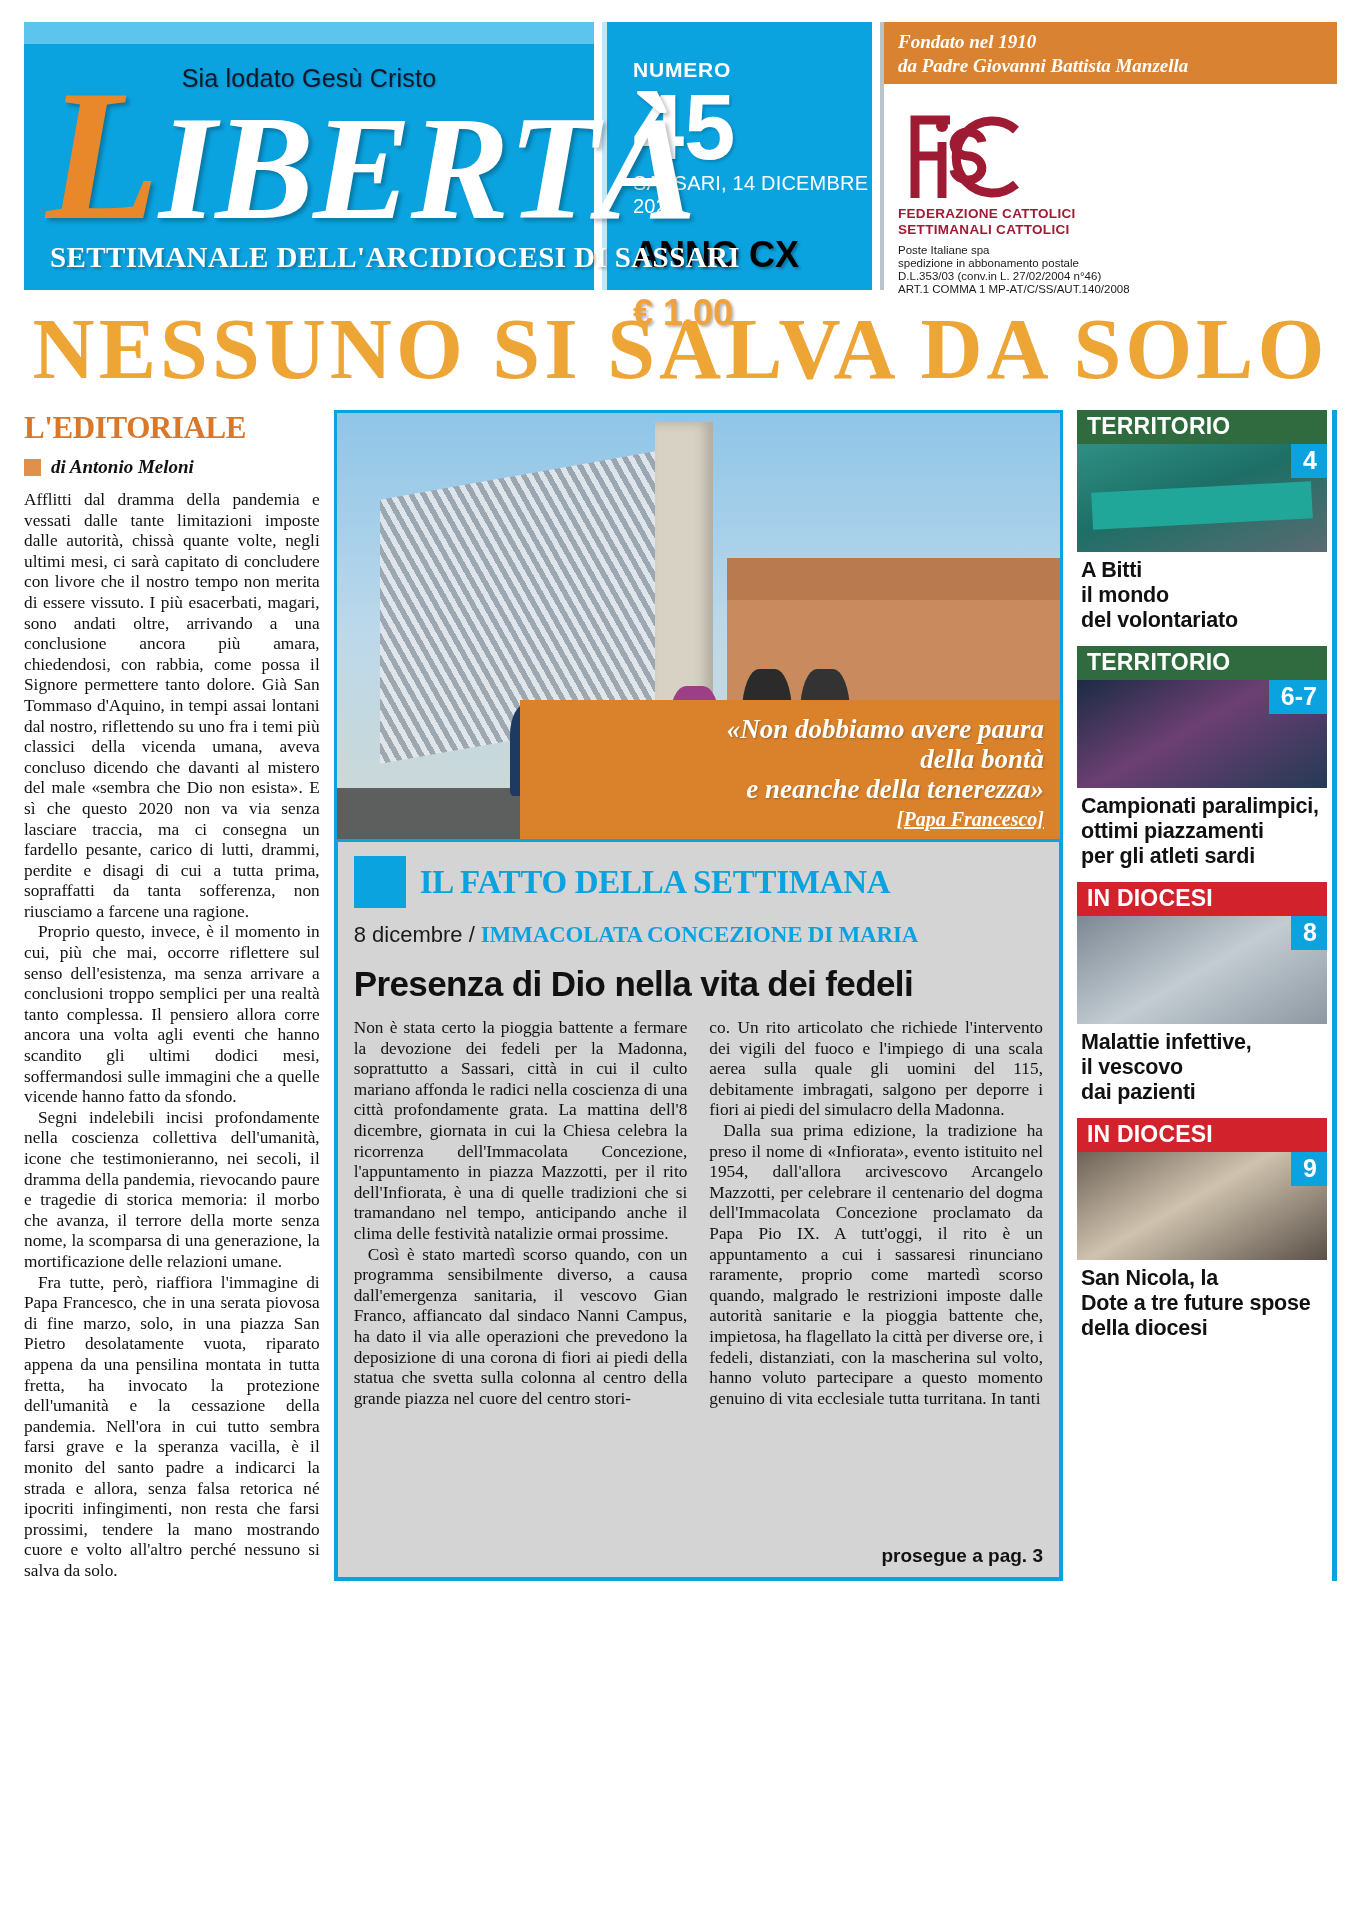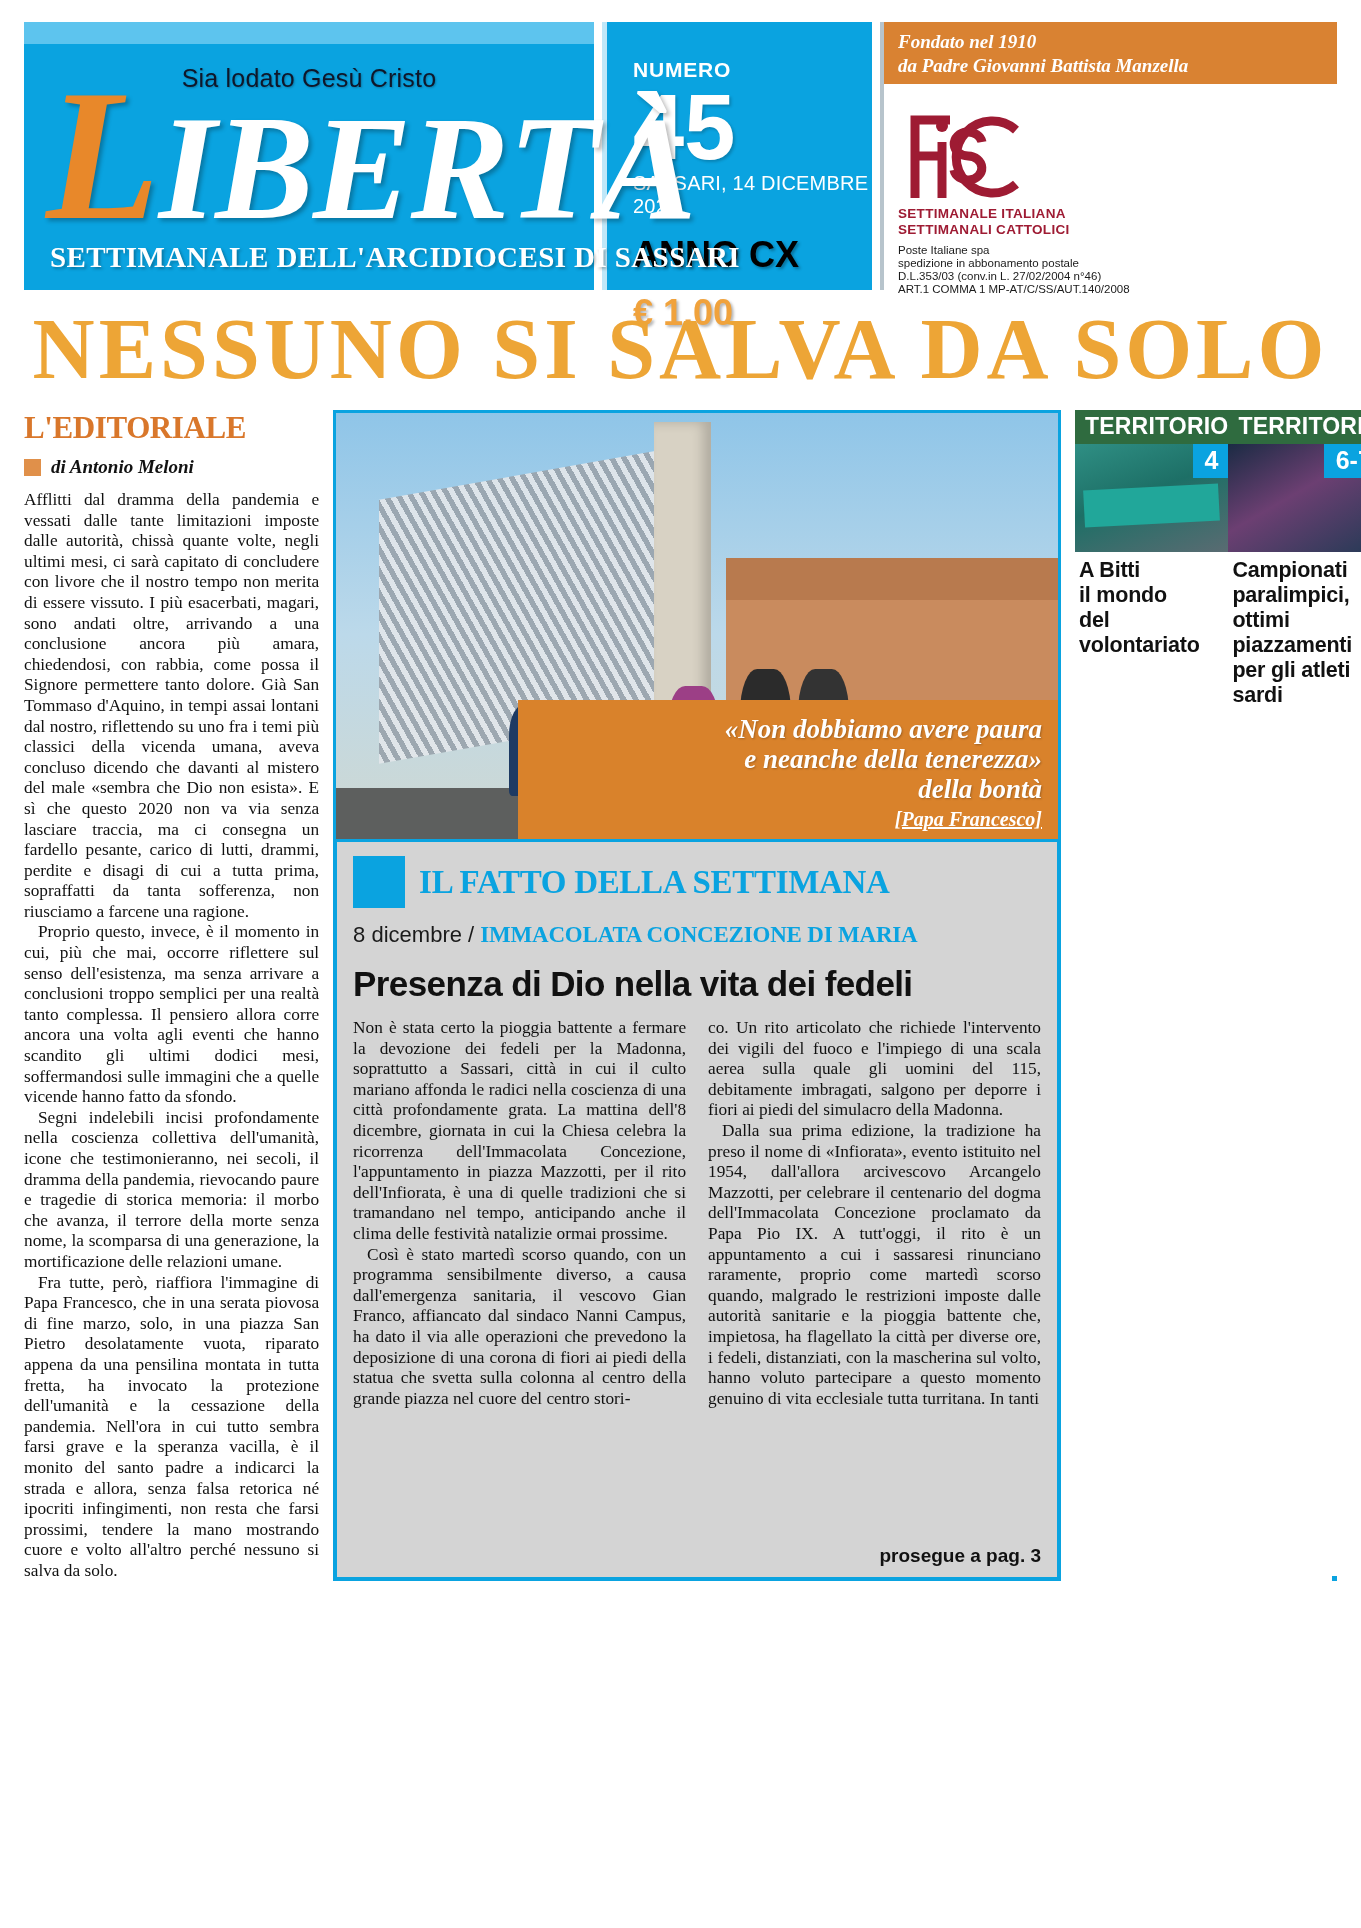--- a/index.html
+++ b/index.html
@@ -339,20 +339,21 @@
     font-weight: bold;
     font-size: 19px;
     color: #111;
     padding-top: 8px;
   }
 
   
   .col-side {
     width: 262px;
     display: flex;
+    flex-direction: column;
     border-right: 5px solid #0aa3e0;
     padding-right: 5px;
   }
   .side-box { margin-bottom: 5px; background: #ffffff; }
   .side-label {
     font-family: "Liberation Sans", sans-serif;
     font-weight: bold;
     font-size: 23px;
     color: #ffffff;
     padding: 3px 0 4px 10px;
@@ -436,21 +437,21 @@
           <g fill="none" stroke="#9e1b33" stroke-width="9">
             <path d="M17,108 L17,30 L52,30"></path>
             <path d="M17,66 L44,66"></path>
             <path d="M44,52 L44,108"></path>
             <path d="M118,40 a36,36 0 1,0 0,54"></path>
             <path d="M84,52 a14,12 0 1,0 -14,14 a14,12 0 1,1 -14,14"></path>
           </g>
           <circle cx="44" cy="36" r="6" fill="#9e1b33"></circle>
         </svg>
         <div class="fisc-caption">
-          <div>SETTIMANALE ITALIANA</div>
+          <div>FEDERAZIONE CATTOLICI</div>
           <div>SETTIMANALI CATTOLICI</div>
         </div>
       </div>
       <div class="postal">
         <div>Poste Italiane spa</div>
         <div>spedizione in abbonamento postale</div>
         <div>D.L.353/03 (conv.in L. 27/02/2004 n°46)</div>
         <div>ART.1 COMMA 1 MP-AT/C/SS/AUT.140/2008</div>
       </div>
     </div>
@@ -484,22 +485,22 @@
         <div class="ph-col"></div>
         <div class="ph-colbase"></div>
         <div class="ph-ground"></div>
         <div class="ph-fig" style="left:56%;background:#2b2b2b;"></div>
         <div class="ph-fig" style="left:64%;background:#333;"></div>
         <div class="ph-fig" style="left:46%;background:#9c3f86;height:26%;"></div>
         <div class="ph-fig" style="left:24%;background:#1d3a63;height:22%;"></div>
 
         <div class="photo-quote">
           <div class="photo-quote-text">«Non dobbiamo avere paura</div>
+          <div class="photo-quote-text">della bontà</div>
           <div class="photo-quote-text">e neanche della tenerezza»</div>
-          <div class="photo-quote-text">della bontà</div>
           <div class="photo-quote-attr">[Papa Francesco]</div>
         </div>
       </div>
 
       <div class="fatto-block">
         <div class="fatto-head">
           <span class="fatto-square"></span>
           <span class="fatto-head-text">IL FATTO DELLA SETTIMANA</span>
         </div>
         <div class="fatto-kicker"><span>8 dicembre / </span><span class="kick-hi">IMMACOLATA CONCEZIONE DI MARIA</span></div>

